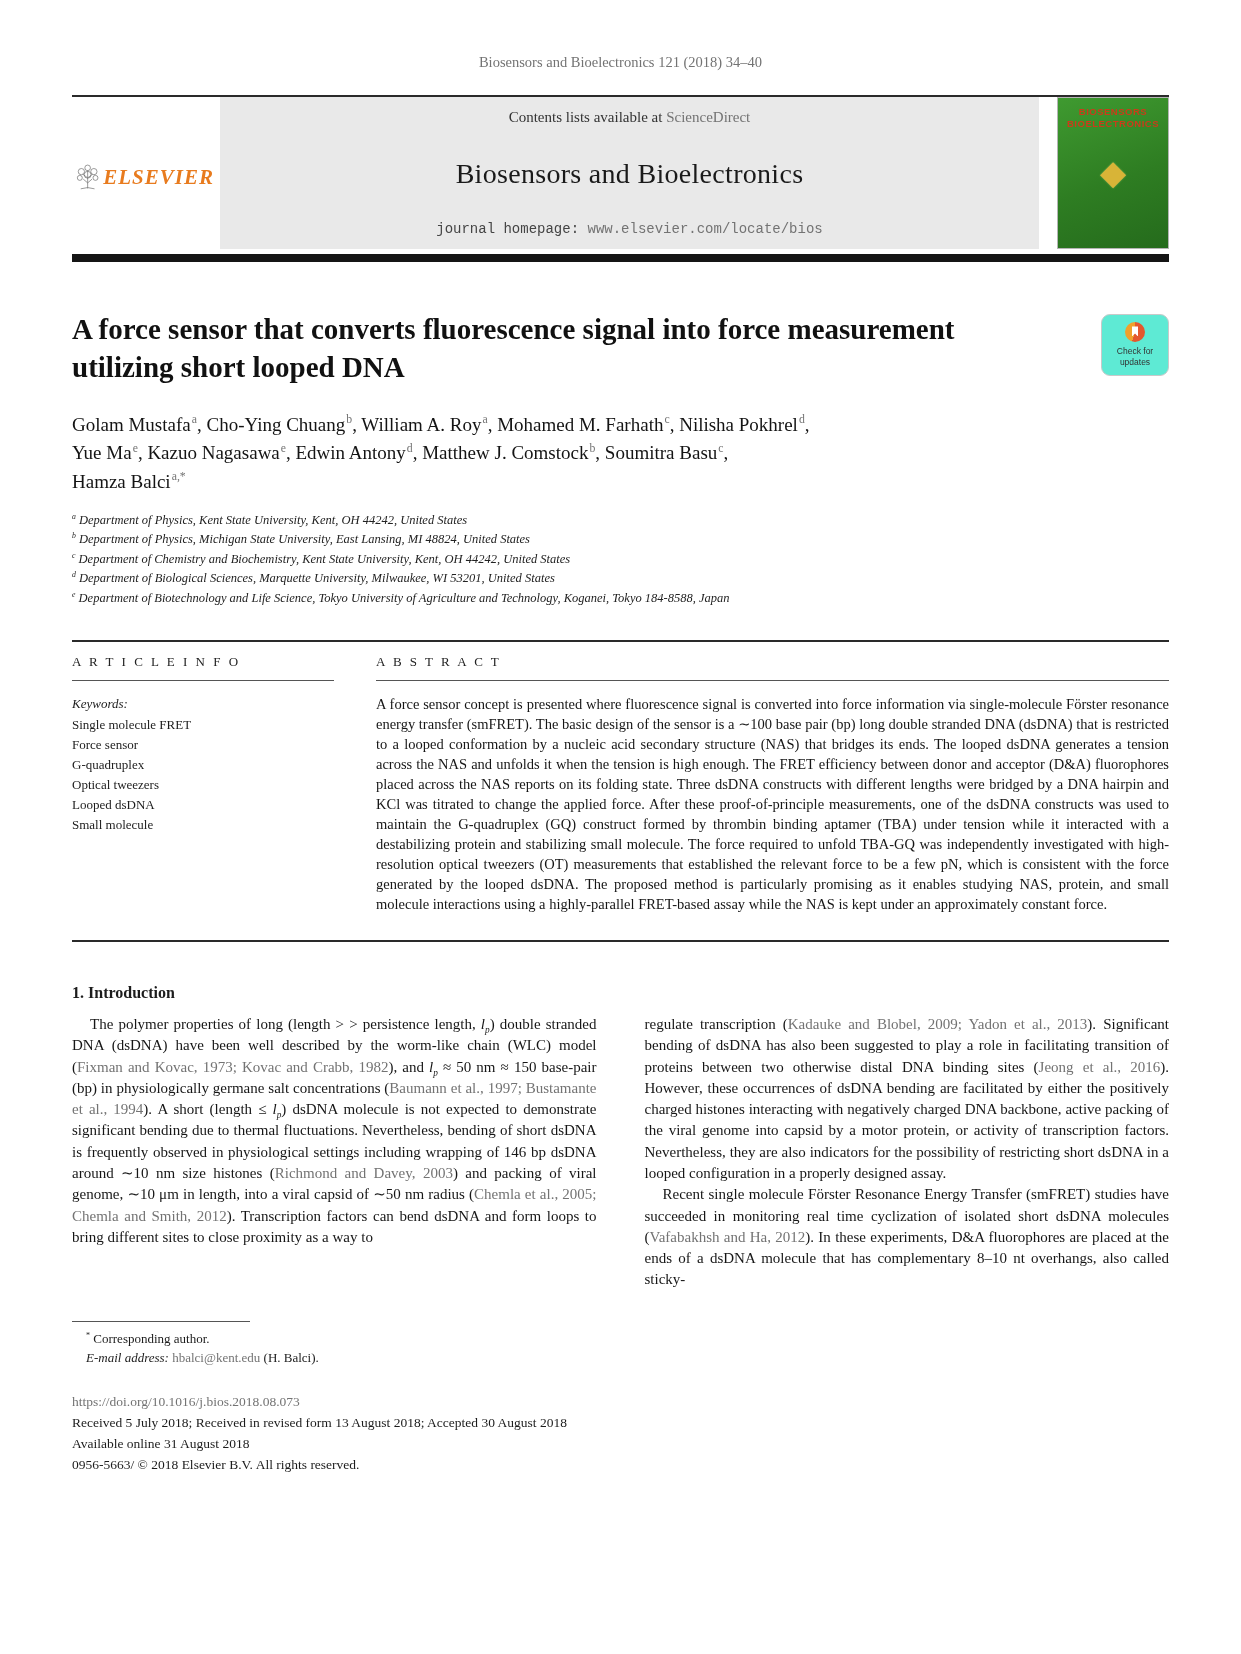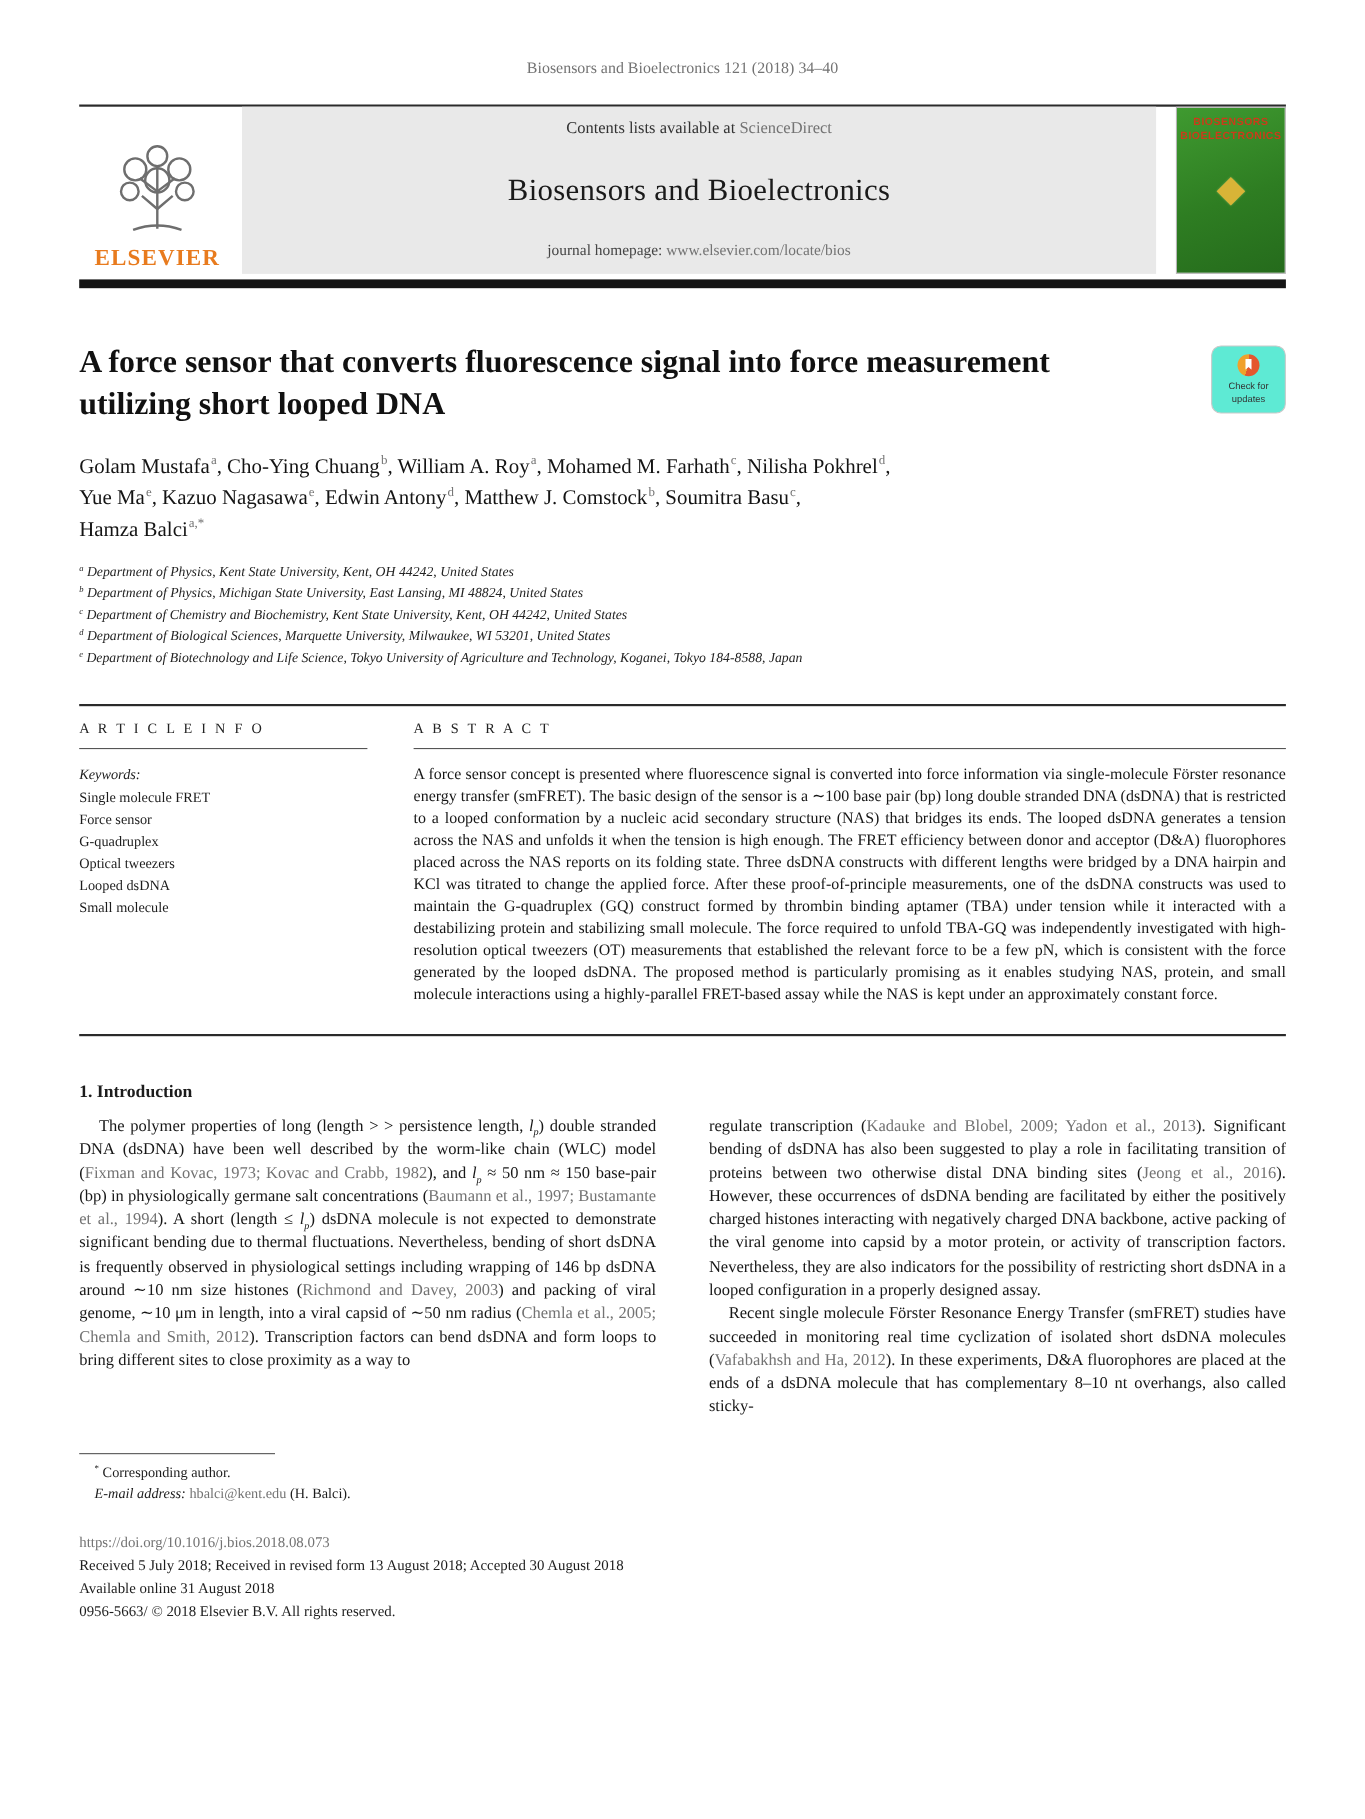--- a/index.html
+++ b/index.html
@@ -10,27 +10,27 @@
     padding:54px 72px 40px; position:relative; overflow:hidden;
   }
   .lnk { color:#737373; }
   .it { font-style:italic; }
   sup { font-size:62%; vertical-align:super; line-height:0; }
   sub { font-size:62%; vertical-align:sub; line-height:0; }
 
   .cite-top { text-align:center; font-size:14.5px; margin-bottom:24px; }
 
   .header-row { display:flex; border-top:2px solid #2a2a2a; align-items:stretch; }
-  .logo-block { width:148px; display:flex; flex-direction:column; align-items:center; justify-content:flex-end; padding:8px 6px 2px 0; }
+  .logo-block { width:148px; display:flex; flex-direction:row; align-items:center; justify-content:flex-end; padding:8px 6px 2px 0;font-style:italic; }
   .elsevier-word { font-size:21px; font-weight:bold; color:#e87b1e; letter-spacing:1px; margin-top:2px; }
   .gray-box { flex:1; background:#e9e9e9; min-height:152px; display:flex; flex-direction:column; justify-content:space-between; padding:12px 10px 10px; text-align:center; }
   .contents-line { font-size:15px; color:#333; }
   .journal-title { font-size:28px; color:#1a1a1a; letter-spacing:0.3px; }
-  .homepage-line { font-family:Liberation Serif, serif; font-size:14px; color:#444; padding-bottom:2px; }
-  .cover-thumb { width:100px; min-height:148px; margin-left:18px; background:linear-gradient(160deg,#3f9a30 0%, #2e7d22 55%, #256b1c 100%); border:1px solid #b5b5b5; display:flex; flex-direction:column; align-items:center; padding:8px 4px; }
+  .homepage-line { font-family:Liberation Mono, monospace; font-size:14px; color:#444; padding-bottom:2px; }
+  .cover-thumb { width:112px; min-height:148px; margin-left:18px; background:linear-gradient(160deg,#3f9a30 0%, #2e7d22 55%, #256b1c 100%); border:1px solid #b5b5b5; display:flex; flex-direction:column; align-items:center; padding:8px 4px; }
   .cover-brand { font-family:"Liberation Sans", sans-serif; font-weight:bold; color:#cc3b1a; font-size:9.5px; letter-spacing:0.5px; line-height:1.25; text-align:center; }
   .cover-diamond { color:#d8b437; font-size:34px; line-height:1; margin-top:26px; text-shadow:0 0 2px #7a5; }
   .black-bar { height:8px; background:#151515; margin-top:5px; }
 
   .title-row { display:flex; justify-content:space-between; align-items:flex-start; margin-top:48px;gap:36px; }
   .article-title { font-size:29px; line-height:1.32; max-width:930px; color:#111; }
   .badge { width:68px; min-height:62px; border:1px solid #c9c9c9; border-radius:9px; background:#5eead4; display:flex; flex-direction:column; align-items:center; justify-content:center; padding:6px 4px; margin-top:4px; cursor:pointer; }
   .badge-icon { width:20px; height:20px; border-radius:50%; background:conic-gradient(#e4572e 0 55%, #f0a12b 55% 100%); position:relative; margin-bottom:4px; }
   .badge-icon::after { content:""; position:absolute; left:7px; top:4px; width:6px; height:10px; background:#fff; clip-path:polygon(0 0,100% 0,100% 100%,50% 72%,0 100%); }
   .badge-text { font-family:"Liberation Sans", sans-serif; font-size:8.5px; color:#333; text-align:center; line-height:1.25; }

